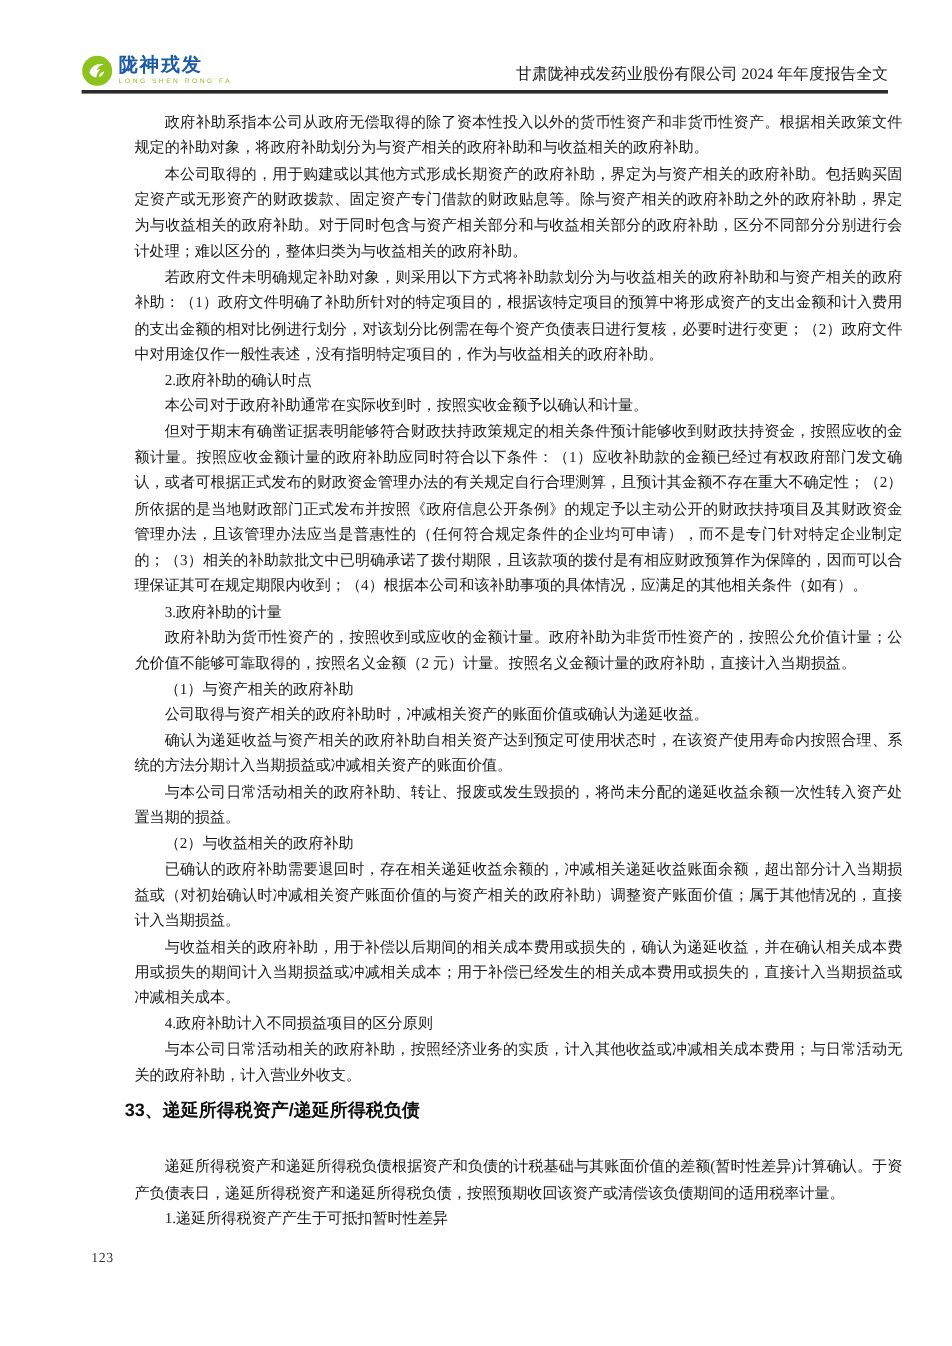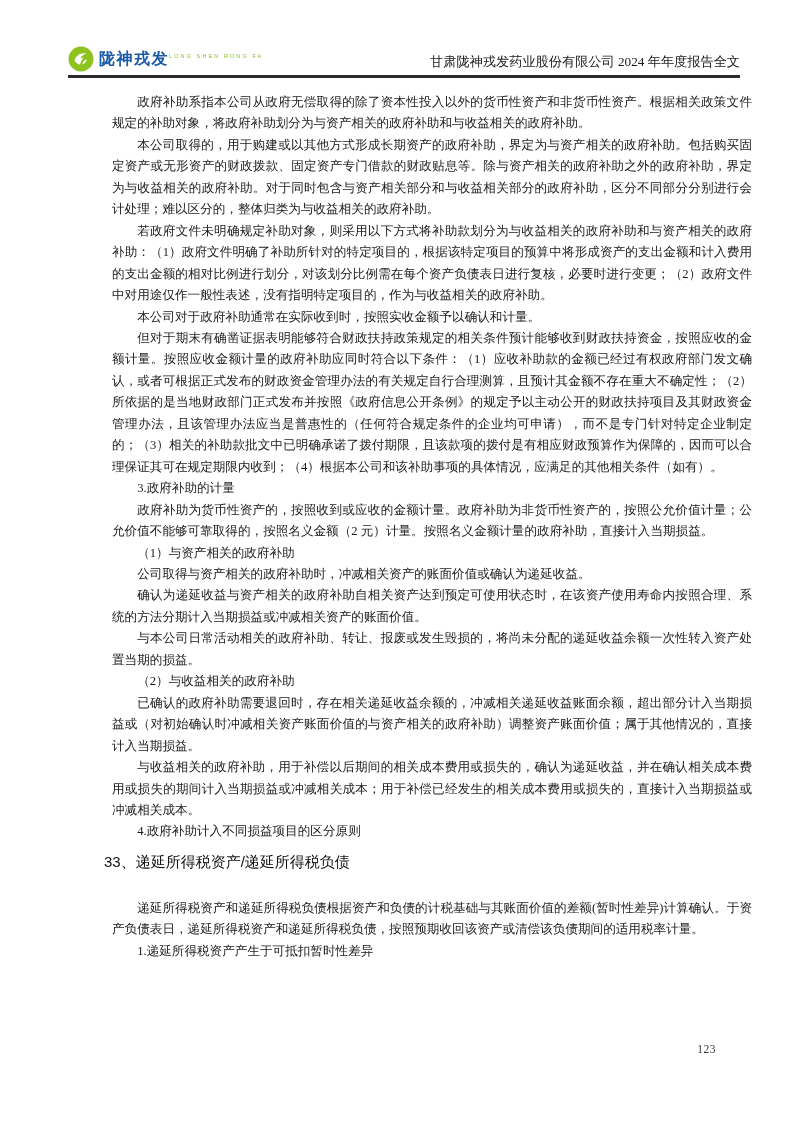--- a/index.html
+++ b/index.html
@@ -13,21 +13,21 @@
   }
   .page{position:absolute;inset:0;}
 
   
   .header{
     position:absolute;left:68px;top:46px;width:672px;
     display:flex;justify-content:space-between;align-items:flex-end;
   }
   .logo{display:flex;align-items:center;gap:5px;}
   .logo-mark{width:26px;height:26px;flex:0 0 auto;}
-  .logo-text{display:flex;flex-direction:row;line-height:1;}
+  .logo-text{display:flex;flex-direction:column;line-height:1;}
   .brand-cn{
     font-family:"Liberation Sans","DejaVu Sans",sans-serif;
     font-weight:bold;font-size:16px;letter-spacing:1.5px;color:#1b5aa5;
   }
   .brand-en{
     font-family:"Liberation Sans","DejaVu Sans",sans-serif;
     font-size:5.5px;letter-spacing:2.1px;color:#8dc21f;margin-top:2.5px;
   }
   .report-title{
     font-size:13.2px;color:#1c1c1c;white-space:nowrap;
@@ -45,31 +45,30 @@
   .content p{
     margin:0;
     font-size:12.6px;
     line-height:21.45px;
     text-align:justify;
     text-indent:2em;
     color:#1a1a1a;
   }
   .section-heading{
     font-family:"Liberation Sans","DejaVu Sans",sans-serif;
-    font-weight:normal;
+    font-weight:bold;
     font-size:15px;
     line-height:20px;
     color:#111;
     margin:9px 0 26px -8px;
   }
 
   
   .footer{
     position:absolute;left:76px;top:1039px;width:640px;
-    text-align:right;
   }
   .page-number{
     font-size:11.5px;color:#333;letter-spacing:0.5px;
   }
 </style>
 </head>
 <body>
 
 <div class="page">
 
@@ -86,32 +85,34 @@
       </div>
     </div>
     <div class="report-title">甘肃陇神戎发药业股份有限公司 2024 年年度报告全文</div>
   </div>
   <div class="header-rule"></div>
 
   <div class="content">
     <p>政府补助系指本公司从政府无偿取得的除了资本性投入以外的货币性资产和非货币性资产。根据相关政策文件规定的补助对象，将政府补助划分为与资产相关的政府补助和与收益相关的政府补助。</p>
     <p>本公司取得的，用于购建或以其他方式形成长期资产的政府补助，界定为与资产相关的政府补助。包括购买固定资产或无形资产的财政拨款、固定资产专门借款的财政贴息等。除与资产相关的政府补助之外的政府补助，界定为与收益相关的政府补助。对于同时包含与资产相关部分和与收益相关部分的政府补助，区分不同部分分别进行会计处理；难以区分的，整体归类为与收益相关的政府补助。</p>
     <p>若政府文件未明确规定补助对象，则采用以下方式将补助款划分为与收益相关的政府补助和与资产相关的政府补助：（1）政府文件明确了补助所针对的特定项目的，根据该特定项目的预算中将形成资产的支出金额和计入费用的支出金额的相对比例进行划分，对该划分比例需在每个资产负债表日进行复核，必要时进行变更；（2）政府文件中对用途仅作一般性表述，没有指明特定项目的，作为与收益相关的政府补助。</p>
+    <p>2.政府补助的确认时点</p>
     <p>本公司对于政府补助通常在实际收到时，按照实收金额予以确认和计量。</p>
     <p>但对于期末有确凿证据表明能够符合财政扶持政策规定的相关条件预计能够收到财政扶持资金，按照应收的金额计量。按照应收金额计量的政府补助应同时符合以下条件：（1）应收补助款的金额已经过有权政府部门发文确认，或者可根据正式发布的财政资金管理办法的有关规定自行合理测算，且预计其金额不存在重大不确定性；（2）所依据的是当地财政部门正式发布并按照《政府信息公开条例》的规定予以主动公开的财政扶持项目及其财政资金管理办法，且该管理办法应当是普惠性的（任何符合规定条件的企业均可申请），而不是专门针对特定企业制定的；（3）相关的补助款批文中已明确承诺了拨付期限，且该款项的拨付是有相应财政预算作为保障的，因而可以合理保证其可在规定期限内收到；（4）根据本公司和该补助事项的具体情况，应满足的其他相关条件（如有）。</p>
     <p>3.政府补助的计量</p>
     <p>政府补助为货币性资产的，按照收到或应收的金额计量。政府补助为非货币性资产的，按照公允价值计量；公允价值不能够可靠取得的，按照名义金额（2 元）计量。按照名义金额计量的政府补助，直接计入当期损益。</p>
     <p>（1）与资产相关的政府补助</p>
     <p>公司取得与资产相关的政府补助时，冲减相关资产的账面价值或确认为递延收益。</p>
     <p>确认为递延收益与资产相关的政府补助自相关资产达到预定可使用状态时，在该资产使用寿命内按照合理、系统的方法分期计入当期损益或冲减相关资产的账面价值。</p>
     <p>与本公司日常活动相关的政府补助、转让、报废或发生毁损的，将尚未分配的递延收益余额一次性转入资产处置当期的损益。</p>
     <p>（2）与收益相关的政府补助</p>
     <p>已确认的政府补助需要退回时，存在相关递延收益余额的，冲减相关递延收益账面余额，超出部分计入当期损益或（对初始确认时冲减相关资产账面价值的与资产相关的政府补助）调整资产账面价值；属于其他情况的，直接计入当期损益。</p>
     <p>与收益相关的政府补助，用于补偿以后期间的相关成本费用或损失的，确认为递延收益，并在确认相关成本费用或损失的期间计入当期损益或冲减相关成本；用于补偿已经发生的相关成本费用或损失的，直接计入当期损益或冲减相关成本。</p>
     <p>4.政府补助计入不同损益项目的区分原则</p>
+    <p>与本公司日常活动相关的政府补助，按照经济业务的实质，计入其他收益或冲减相关成本费用；与日常活动无关的政府补助，计入营业外收支。</p>
 
     <div class="section-heading">33、递延所得税资产/递延所得税负债</div>
 
     <p>递延所得税资产和递延所得税负债根据资产和负债的计税基础与其账面价值的差额(暂时性差异)计算确认。于资产负债表日，递延所得税资产和递延所得税负债，按照预期收回该资产或清偿该负债期间的适用税率计量。</p>
     <p>1.递延所得税资产产生于可抵扣暂时性差异</p>
   </div>
 
   <div class="footer">
     <span class="page-number">123</span>
   </div>

